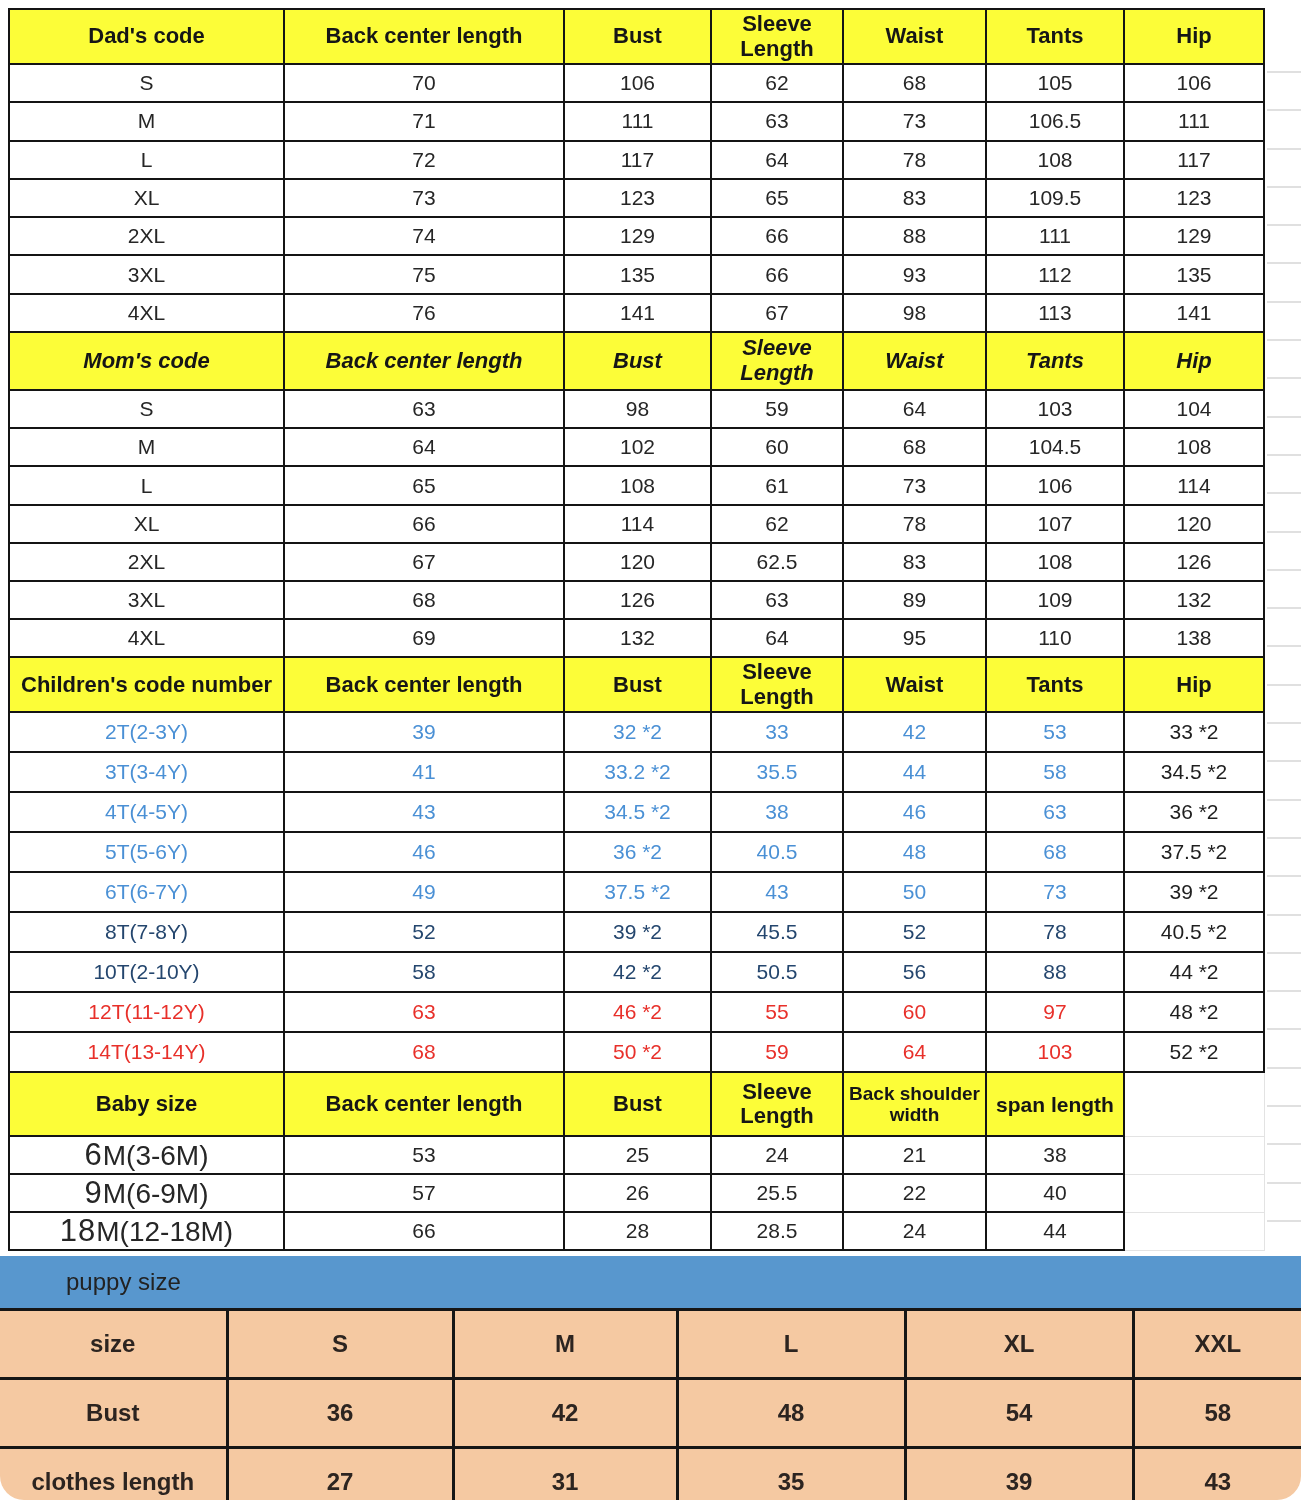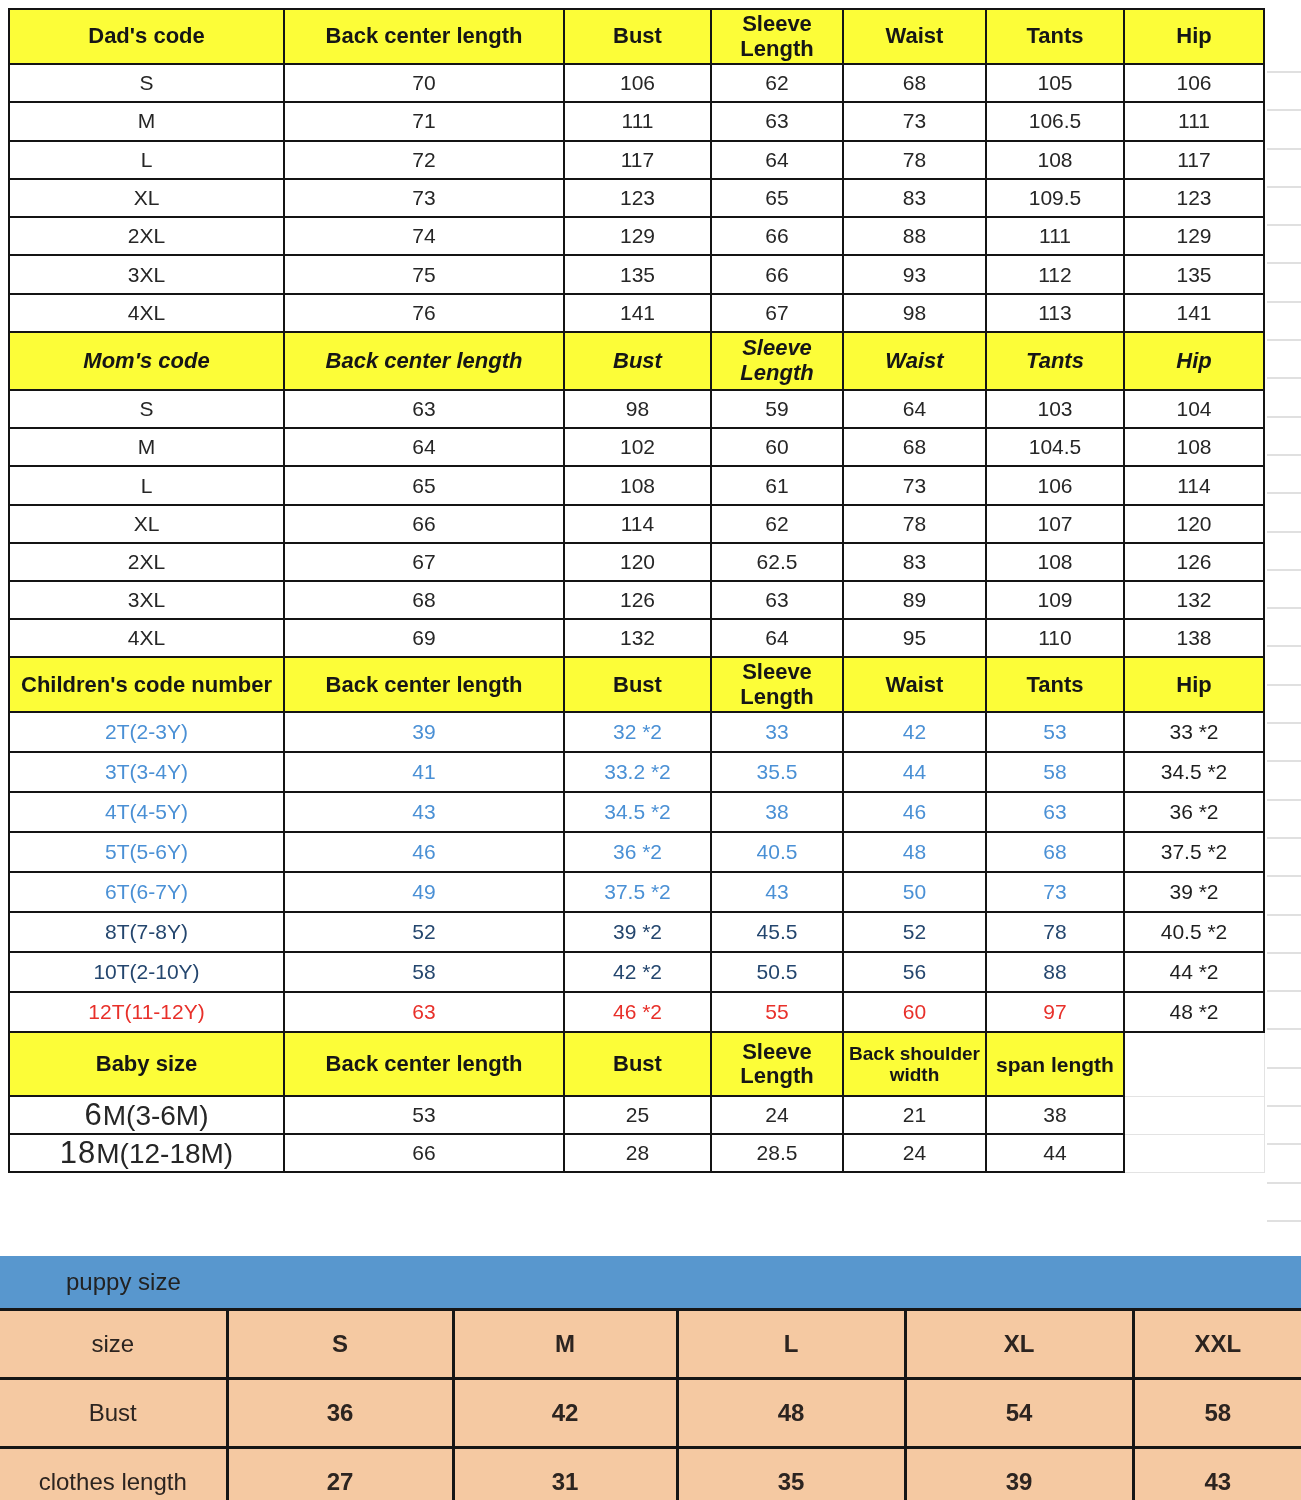--- a/index.html
+++ b/index.html
@@ -1,17 +1,17 @@
 <!DOCTYPE html>
 <html style="--header_yellow: #fcfd38; --banner_blue: #5897ce; --puppy_bg: #f5c9a2; --child_blue: #4a90d5; --child_navy: #24466e; --child_red: #e8302a; --grid_line: #141414; --faint_line: #e0e0e0; --text: #262626;"><head>
 <meta charset="utf-8">
 <style>
   html,body{margin:0;padding:0;background:#ffffff;}
   #page{position:relative;width:1301px;height:1500px;background:#fff;overflow:hidden;
-        font-family:"Liberation Sans","DejaVu Sans",sans-serif;color:var(--text,#262626);}
+        font-family:"Liberation Sans","DejaVu Sans",sans-serif;color:var(--text,#262626);border-radius:24px;}
 
   
   table.family{position:absolute;left:8px;top:8px;width:1255px;
                border-collapse:collapse;table-layout:fixed;}
   table.family th, table.family td{
       border:2px solid var(--grid_line,#141414);
       text-align:center;vertical-align:middle;padding:0 2px;overflow:hidden;}
   table.family th{
       background:var(--header_yellow,#fcfd38);
       font-size:22px;font-weight:bold;line-height:1.12;color:#161616;}
@@ -49,21 +49,21 @@
   
   .banner{position:absolute;left:0;top:1256px;width:1301px;height:52px;
           background:var(--banner_blue,#5897ce);}
   .banner span{display:inline-block;margin-left:66px;line-height:52px;
                font-size:24px;color:#222;}
 
   table.puppy{position:absolute;left:0;top:1308px;width:1301px;
               border-collapse:collapse;table-layout:fixed;
               background:var(--puppy_bg,#f5c9a2);}
   table.puppy td{border:3px solid #161616;text-align:center;vertical-align:middle;
-                 height:64px;font-size:24px;color:#2c2420;}
+                 height:64px;font-size:24px;color:#2c2420;font-weight:bold;}
   table.puppy td:first-child{border-left:none;}
   table.puppy td:last-child{border-right:none;}
   td.p-lab{font-weight:normal;}
   td.p-val{font-weight:bold;}
 </style>
 </head>
 <body>
 
 <div id="page">
 
@@ -334,20 +334,29 @@
         <tr class="r-ch c-red">
           <td>12T(11-12Y)</td>
           <td>63</td>
           <td>46 *2</td>
           <td>55</td>
           <td>60</td>
           <td>97</td>
           <td class="hipb">48 *2</td>
         </tr>
 
+        <tr class="r-ch c-red">
+          <td>14T(13-14Y)</td>
+          <td>68</td>
+          <td>50 *2</td>
+          <td>59</td>
+          <td>64</td>
+          <td>103</td>
+          <td class="hipb">52 *2</td>
+        </tr>
 
     </tbody>
 
     <tbody>
         <tr class="h-baby">
       <th>Baby size</th>
           <th>Back center length</th>
           <th>Bust</th>
           <th>Sleeve Length</th>
           <th>Back shoulder width</th>
@@ -362,20 +371,31 @@
             <span class="bprefix">6</span><span class="brest">M(3-6M)</span>
           </td>
           <td>53</td>
           <td>25</td>
           <td>24</td>
           <td>21</td>
           <td>38</td>
           <td class="ghost"></td>
         </tr>
 
+        <tr class="r-baby">
+          <td class="baby-lab">
+            <span class="bprefix">9</span><span class="brest">M(6-9M)</span>
+          </td>
+          <td>57</td>
+          <td>26</td>
+          <td>25.5</td>
+          <td>22</td>
+          <td>40</td>
+          <td class="ghost"></td>
+        </tr>
 
 
         <tr class="r-baby">
           <td class="baby-lab">
             <span class="bprefix">18</span><span class="brest">M(12-18M)</span>
           </td>
           <td>66</td>
           <td>28</td>
           <td>28.5</td>
           <td>24</td>

